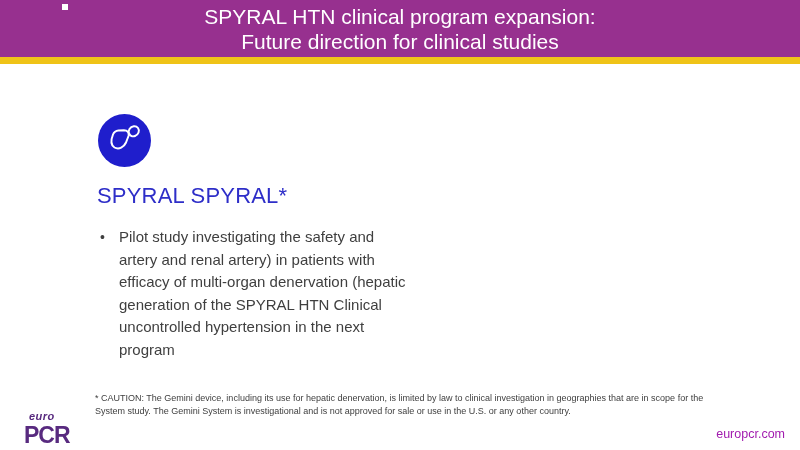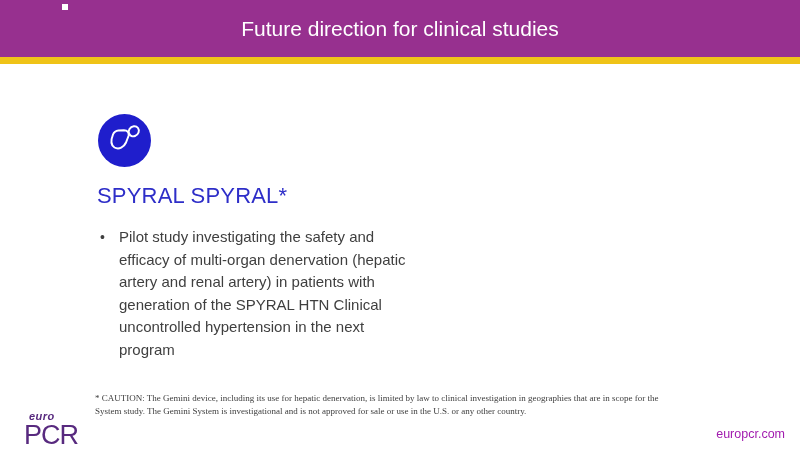--- a/index.html
+++ b/index.html
@@ -64,75 +64,76 @@
   }
   .bullet-text div { white-space: nowrap; }
   
   .footnote {
     position: absolute;
     left: 95px; top: 392px;
     font-size: 9px;
     line-height: 13px;
     color: #404040;
   }
-  .footnote div { white-space: nowrap; font-family: Liberation Serif, serif; }
+  .footnote div { white-space: nowrap; }
   
   .logo {
     position: absolute;
     left: 14px; top: 411px;
     line-height: 1;
   }
   .logo-euro {
     font-style: italic;
     font-weight: 700;
     font-size: 11px;
     letter-spacing: 0.5px;
     margin-left: 5px;
     margin-bottom: 1px;
   }
   .logo-pcr {
-    font-weight: 400;
-    font-size: 27px;
+    font-weight: 700;
+    font-size: 23px;
     letter-spacing: -1px;
     line-height: 24px;
   }
   .website {
     position: absolute;
     right: 15px; top: 427px;
     font-size: 12.5px;
   }
 </style>
 </head>
 <body>
 
 <div class="slide">
 
   <header class="titlebar" style="background-color: rgb(151, 48, 143); color: rgb(255, 255, 255);">
     <div class="artifact-dot"></div>
+    <div>SPYRAL HTN clinical program expansion:</div>
     <div>Future direction for clinical studies</div>
   </header>
 
   <div class="accent-bar" style="background-color: rgb(239, 195, 24);"></div>
 
   <div class="icon-circle">
     <svg viewBox="0 0 53 53" width="53" height="53" aria-hidden="true">
       <circle cx="26.5" cy="26.5" r="26.5" fill="#1F1ECC" style="fill: rgb(31, 30, 204);"></circle>
       <path d="M15 20.5 C13 25.5 12.5 31 16.5 33.5 C21 36 26 33 28 28.5 L30.5 22 C31.5 18.8 29.3 16.2 26 16.2 L20.5 16.5 C17.8 16.8 16 18 15 20.5 Z" fill="none" stroke="#ffffff" stroke-width="2" stroke-linejoin="round"></path>
       <path d="M31.5 15 C33.5 11.8 38 11.5 40 14 C42 16.7 40.5 20.6 37 22 C34.5 23 32 21.8 31 19.5 C30.4 18 30.6 16.4 31.5 15 Z" fill="none" stroke="#ffffff" stroke-width="2" stroke-linejoin="round"></path>
     </svg>
   </div>
 
   <h1 class="section-heading" style="color: rgb(46, 46, 200);">SPYRAL SPYRAL*</h1>
 
   <div class="bullet-block" style="color: rgb(63, 63, 63);">
     <span class="bullet-glyph">•</span>
     <span class="bullet-text">
       <div>Pilot study investigating the safety and</div>
+      <div>artery and renal artery) in patients with</div>
       <div>efficacy of multi-organ denervation (hepatic</div>
-      <div>artery and renal artery) in patients with</div>
       <div>generation of the SPYRAL HTN Clinical</div>
       <div>uncontrolled hypertension in the next</div>
       <div>program</div>
     </span>
   </div>
 
   <div class="footnote">
     <div>* CAUTION: The Gemini device, including its use for hepatic denervation, is limited by law to clinical investigation in geographies that are in scope for the</div>
     <div>System study. The Gemini System is investigational and is not approved for sale or use in the U.S. or any other country.</div>
   </div>

